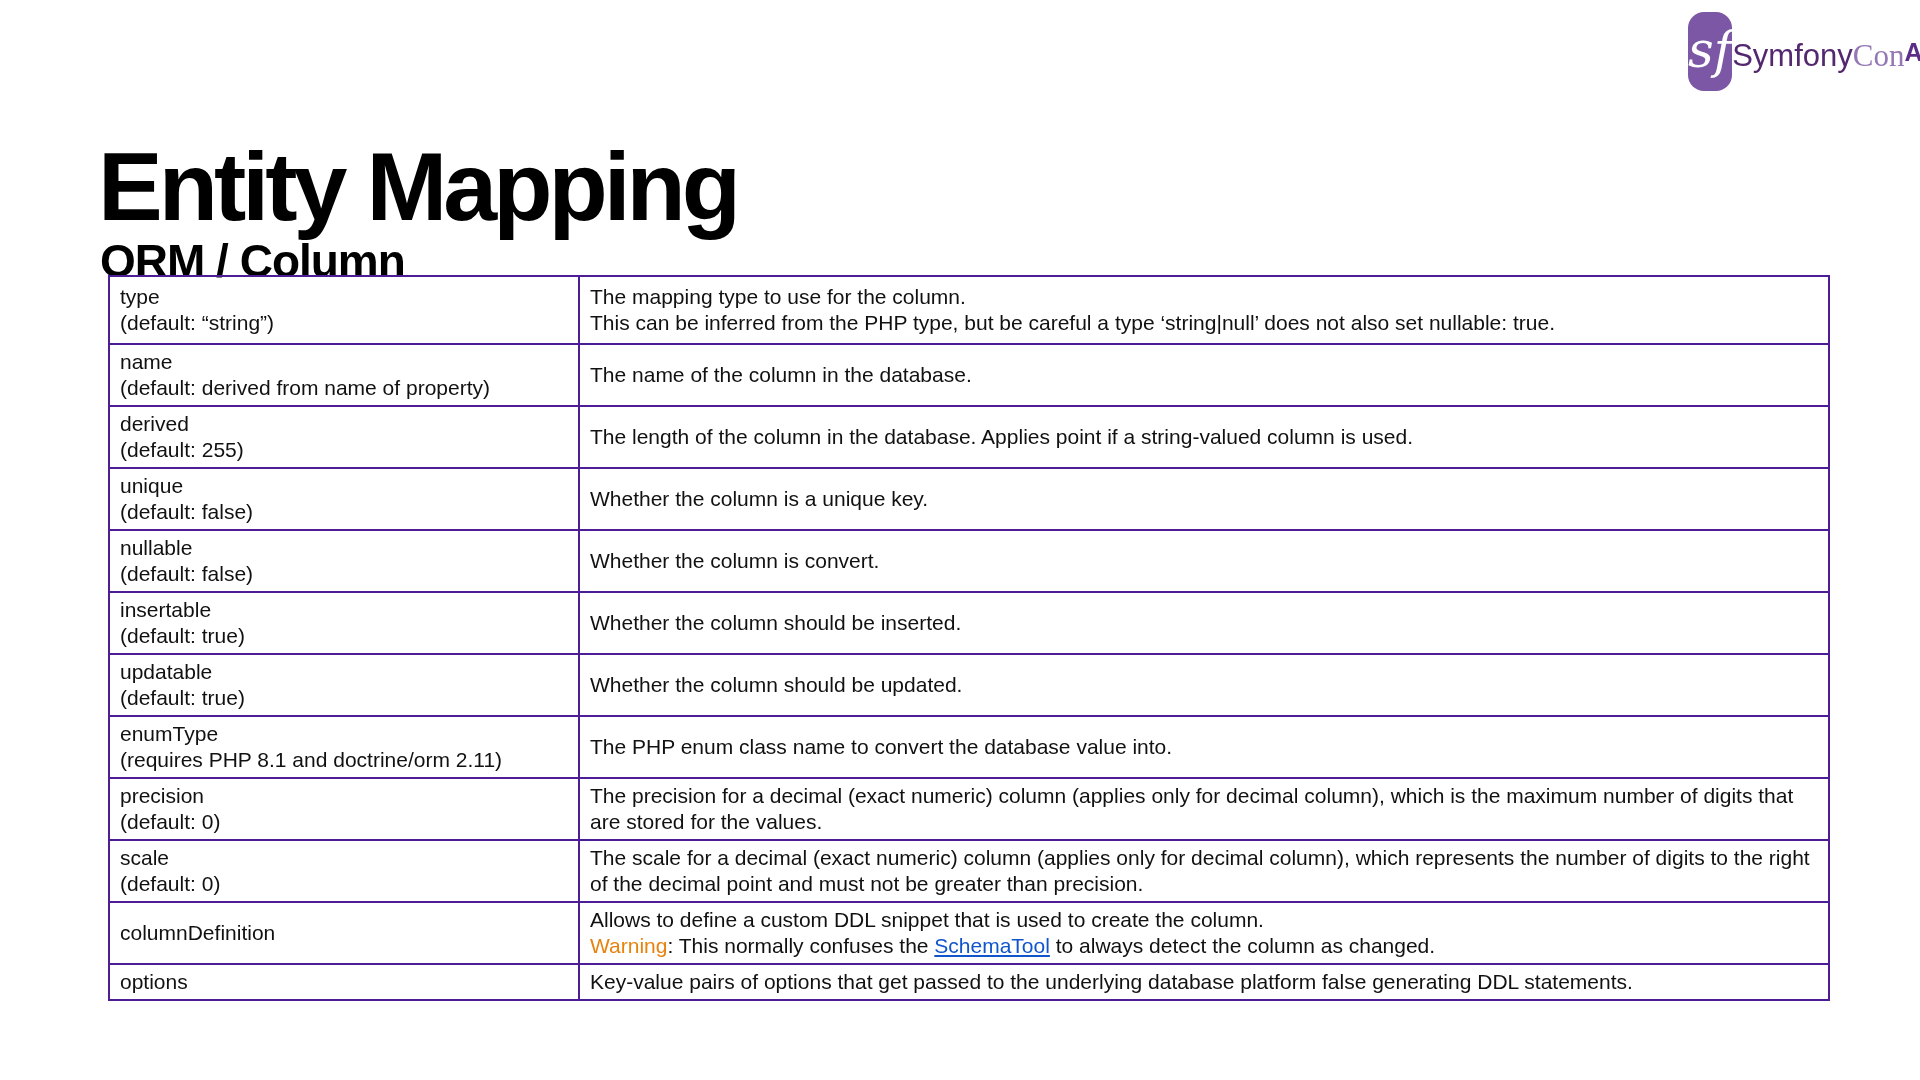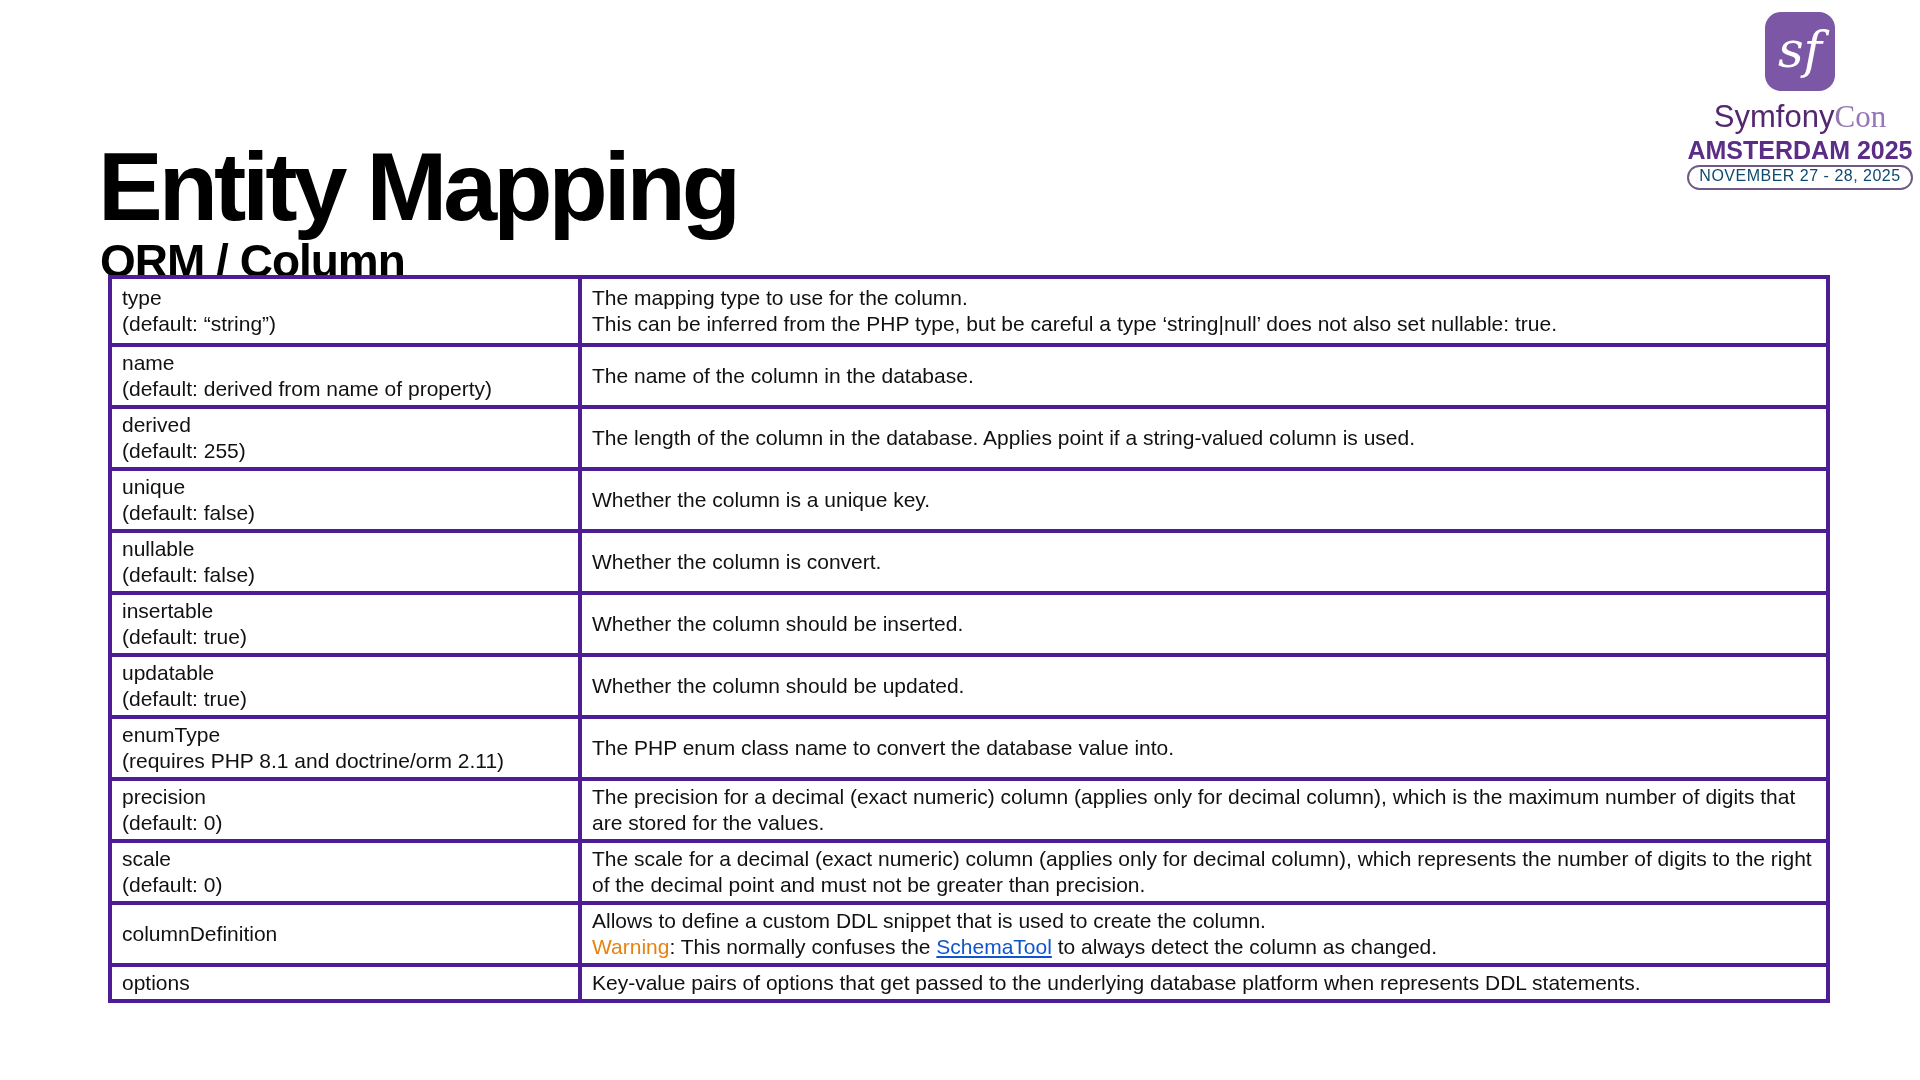--- a/index.html
+++ b/index.html
@@ -21,21 +21,21 @@
   .slide-subtitle {
     position:absolute; left:100px; top:196px;
     font-size:46px; font-weight:bold; letter-spacing:-1px;
     color:#000;
     white-space:nowrap;
   }
 
   
   .logo {
     position:absolute; left:1688px; top:12px; width:224px;
-    display:flex; flex-direction:column; align-items:center;
+    display:flex; flex-direction:row; align-items:center;
     text-align:center;
   }
   .logo-square {
     width:70px; height:79px;
     background:#7B57A5;
     border-radius:16px;
     display:flex; align-items:center; justify-content:center;
   }
   .logo-sf {
     font-family:"DejaVu Serif", serif;
@@ -72,21 +72,21 @@
   table.orm-table {
     position:absolute; left:108px; top:275px;
     width:1722px;
     border-collapse:collapse;
     table-layout:fixed;
     font-size:21px;
     line-height:26px;
     color:#111;
   }
   table.orm-table td {
-    border:4px solid #4c1d95;
+    border:2px solid #4c1d95;
     vertical-align:middle;
     padding:3px 10px;
     overflow:hidden;
   }
   table.orm-table tr { height:62px; }
   table.orm-table tr:first-child { height:68px; }
   table.orm-table tr:last-child  { height:36px; }
   td.opt-cell  { width:470px; }
   .warning { color:#E8820D; }
   .link    { color:#1155CC; text-decoration:underline; cursor:pointer;text-align:right; }
@@ -213,17 +213,17 @@
         <td class="desc-cell">
           <div>Allows to define a custom DDL snippet that is used to create the column.</div>
           <div><span class="warning">Warning</span><span>: This normally confuses the </span><span class="link">SchemaTool</span><span> to always detect the column as changed.</span></div>
         </td>
       </tr>
       <tr>
         <td class="opt-cell">
           <div>options</div>
         </td>
         <td class="desc-cell">
-          <div>Key-value pairs of options that get passed to the underlying database platform when represents DDL statements.</div>
+          <div>Key-value pairs of options that get passed to the underlying database platform false generating DDL statements.</div>
         </td>
       </tr>
     </tbody>
 </table>
 
 </body></html>

